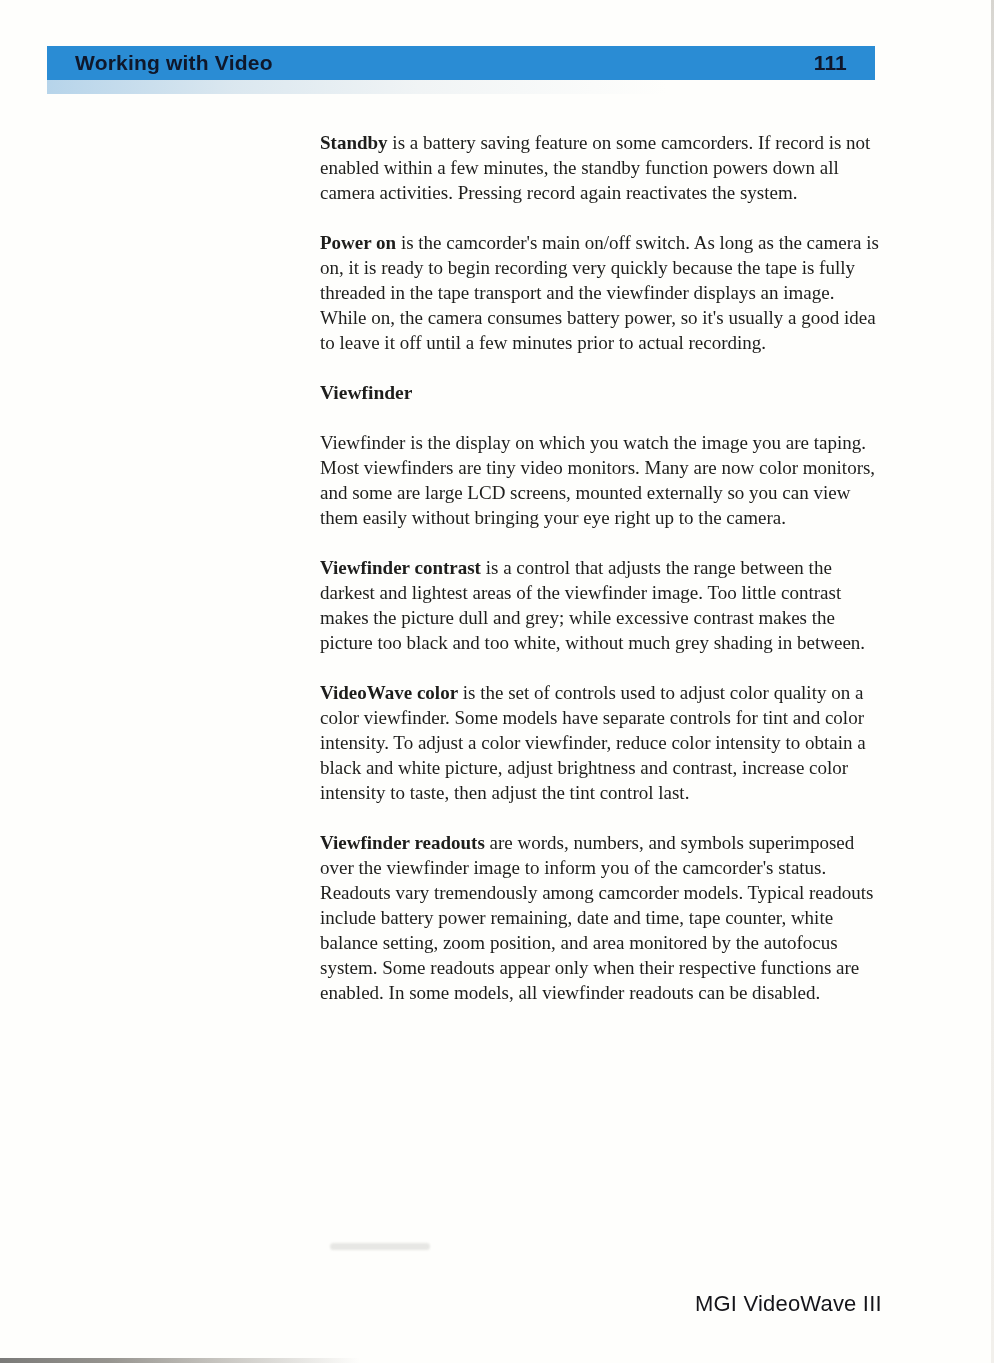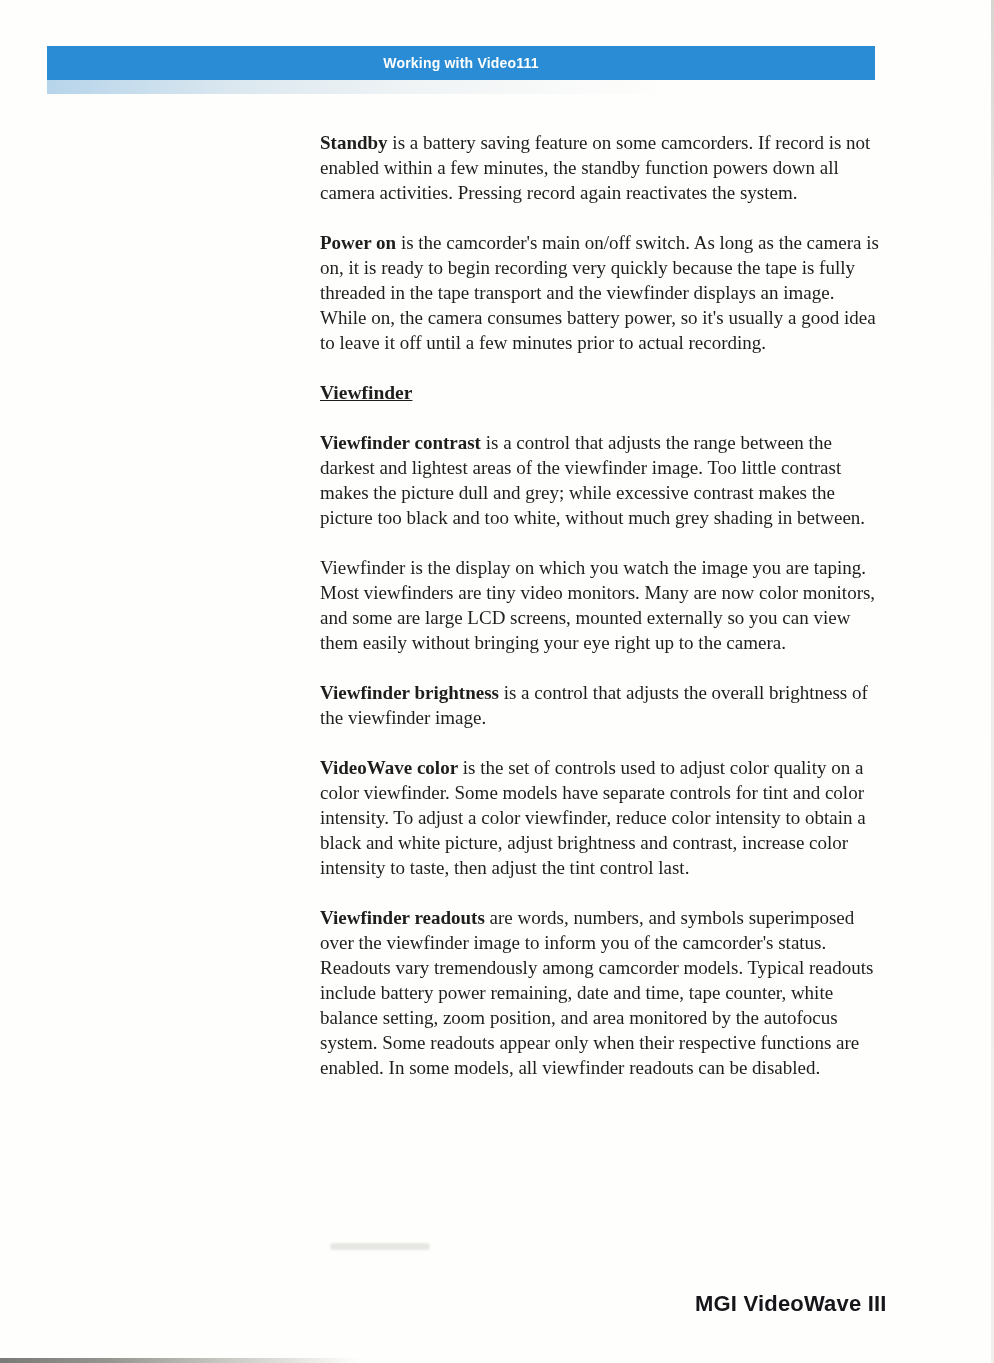--- a/index.html
+++ b/index.html
@@ -13,27 +13,27 @@
   }
 
   
   .topbar {
     position: absolute;
     left: 47px; top: 46px;
     width: 828px; height: 34px;
     background: #2a8cd4;
     display: flex;
     align-items: center;
-    justify-content: center;
+    justify-content: space-between;
     padding: 0 28px 0 28px;
     font-family: "Liberation Sans", sans-serif;
     font-weight: bold;
-    font-size: 14px;
+    font-size: 21px;
     letter-spacing: 0.2px;
-    color: #ffffff;
+    color: #0f172a;
   }
   .topbar-shadow {
     position: absolute;
     left: 47px; top: 80px;
     width: 620px; height: 14px;
     background: linear-gradient(to right,
       rgba(158, 198, 228, 0.75) 0%,
       rgba(176, 204, 224, 0.45) 30%,
       rgba(200, 214, 224, 0.25) 60%,
       rgba(255, 255, 255, 0) 100%);
@@ -48,29 +48,28 @@
     line-height: 25px;
     text-align: left;
   }
   .content p { margin: 0 4px 25px 0; }
   .content .lead { font-weight: bold; }
   .content h2 {
     font-size: 19.5px;
     line-height: 25px;
     font-weight: bold;
     margin: 0 0 25px 0;
-    text-decoration: underline;
   }
 
   
   .footer {
     position: absolute;
     left: 695px; top: 1291px;
     font-family: "Liberation Sans", sans-serif;
-    font-weight: bold;
+    font-weight: normal;
     font-size: 22px;
     color: #15151a;
     letter-spacing: 0.2px;
     white-space: nowrap;
   }
 
   
   .scan-bottom-edge {
     position: absolute;
     left: 0; bottom: 0;
@@ -105,25 +104,24 @@
   <div class="topbar-shadow"></div>
 
   <main class="content">
 
     <p><span class="lead">Standby</span><span> is a battery saving feature on some camcorders. If record is not enabled within a few minutes, the standby function powers down all camera activities. Pressing record again reactivates the system.</span></p>
 
     <p><span class="lead">Power on</span><span> is the camcorder's main on/off switch. As long as the camera is on, it is ready to begin recording very quickly because the tape is fully threaded in the tape transport and the viewfinder displays an image. While on, the camera consumes battery power, so it's usually a good idea to leave it off until a few minutes prior to actual recording.</span></p>
 
     <h2>Viewfinder</h2>
 
+    <p><span class="lead"></span><span>Viewfinder is the display on which you watch the image you are taping. Most viewfinders are tiny video monitors. Many are now color monitors, and some are large LCD screens, mounted externally so you can view them easily without bringing your eye right up to the camera.</span></p>
+
     <p><span class="lead">Viewfinder contrast</span><span> is a control that adjusts the range between the darkest and lightest areas of the viewfinder image. Too little contrast makes the picture dull and grey; while excessive contrast makes the picture too black and too white, without much grey shading in between.</span></p>
 
-    <p><span class="lead"></span><span>Viewfinder is the display on which you watch the image you are taping. Most viewfinders are tiny video monitors. Many are now color monitors, and some are large LCD screens, mounted externally so you can view them easily without bringing your eye right up to the camera.</span></p>
-
-    <p><span class="lead">Viewfinder brightness</span><span> is a control that adjusts the overall brightness of the viewfinder image.</span></p>
 
     <p><span class="lead">VideoWave color</span><span> is the set of controls used to adjust color quality on a color viewfinder. Some models have separate controls for tint and color intensity. To adjust a color viewfinder, reduce color intensity to obtain a black and white picture, adjust brightness and contrast, increase color intensity to taste, then adjust the tint control last.</span></p>
 
     <p><span class="lead">Viewfinder readouts</span><span> are words, numbers, and symbols superimposed over the viewfinder image to inform you of the camcorder's status. Readouts vary tremendously among camcorder models. Typical readouts include battery power remaining, date and time, tape counter, white balance setting, zoom position, and area monitored by the autofocus system. Some readouts appear only when their respective functions are enabled. In some models, all viewfinder readouts can be disabled.</span></p>
 
   </main>
 
   <footer class="footer"><span>MGI VideoWave III</span></footer>
 
   <div class="scan-smudge"></div>

